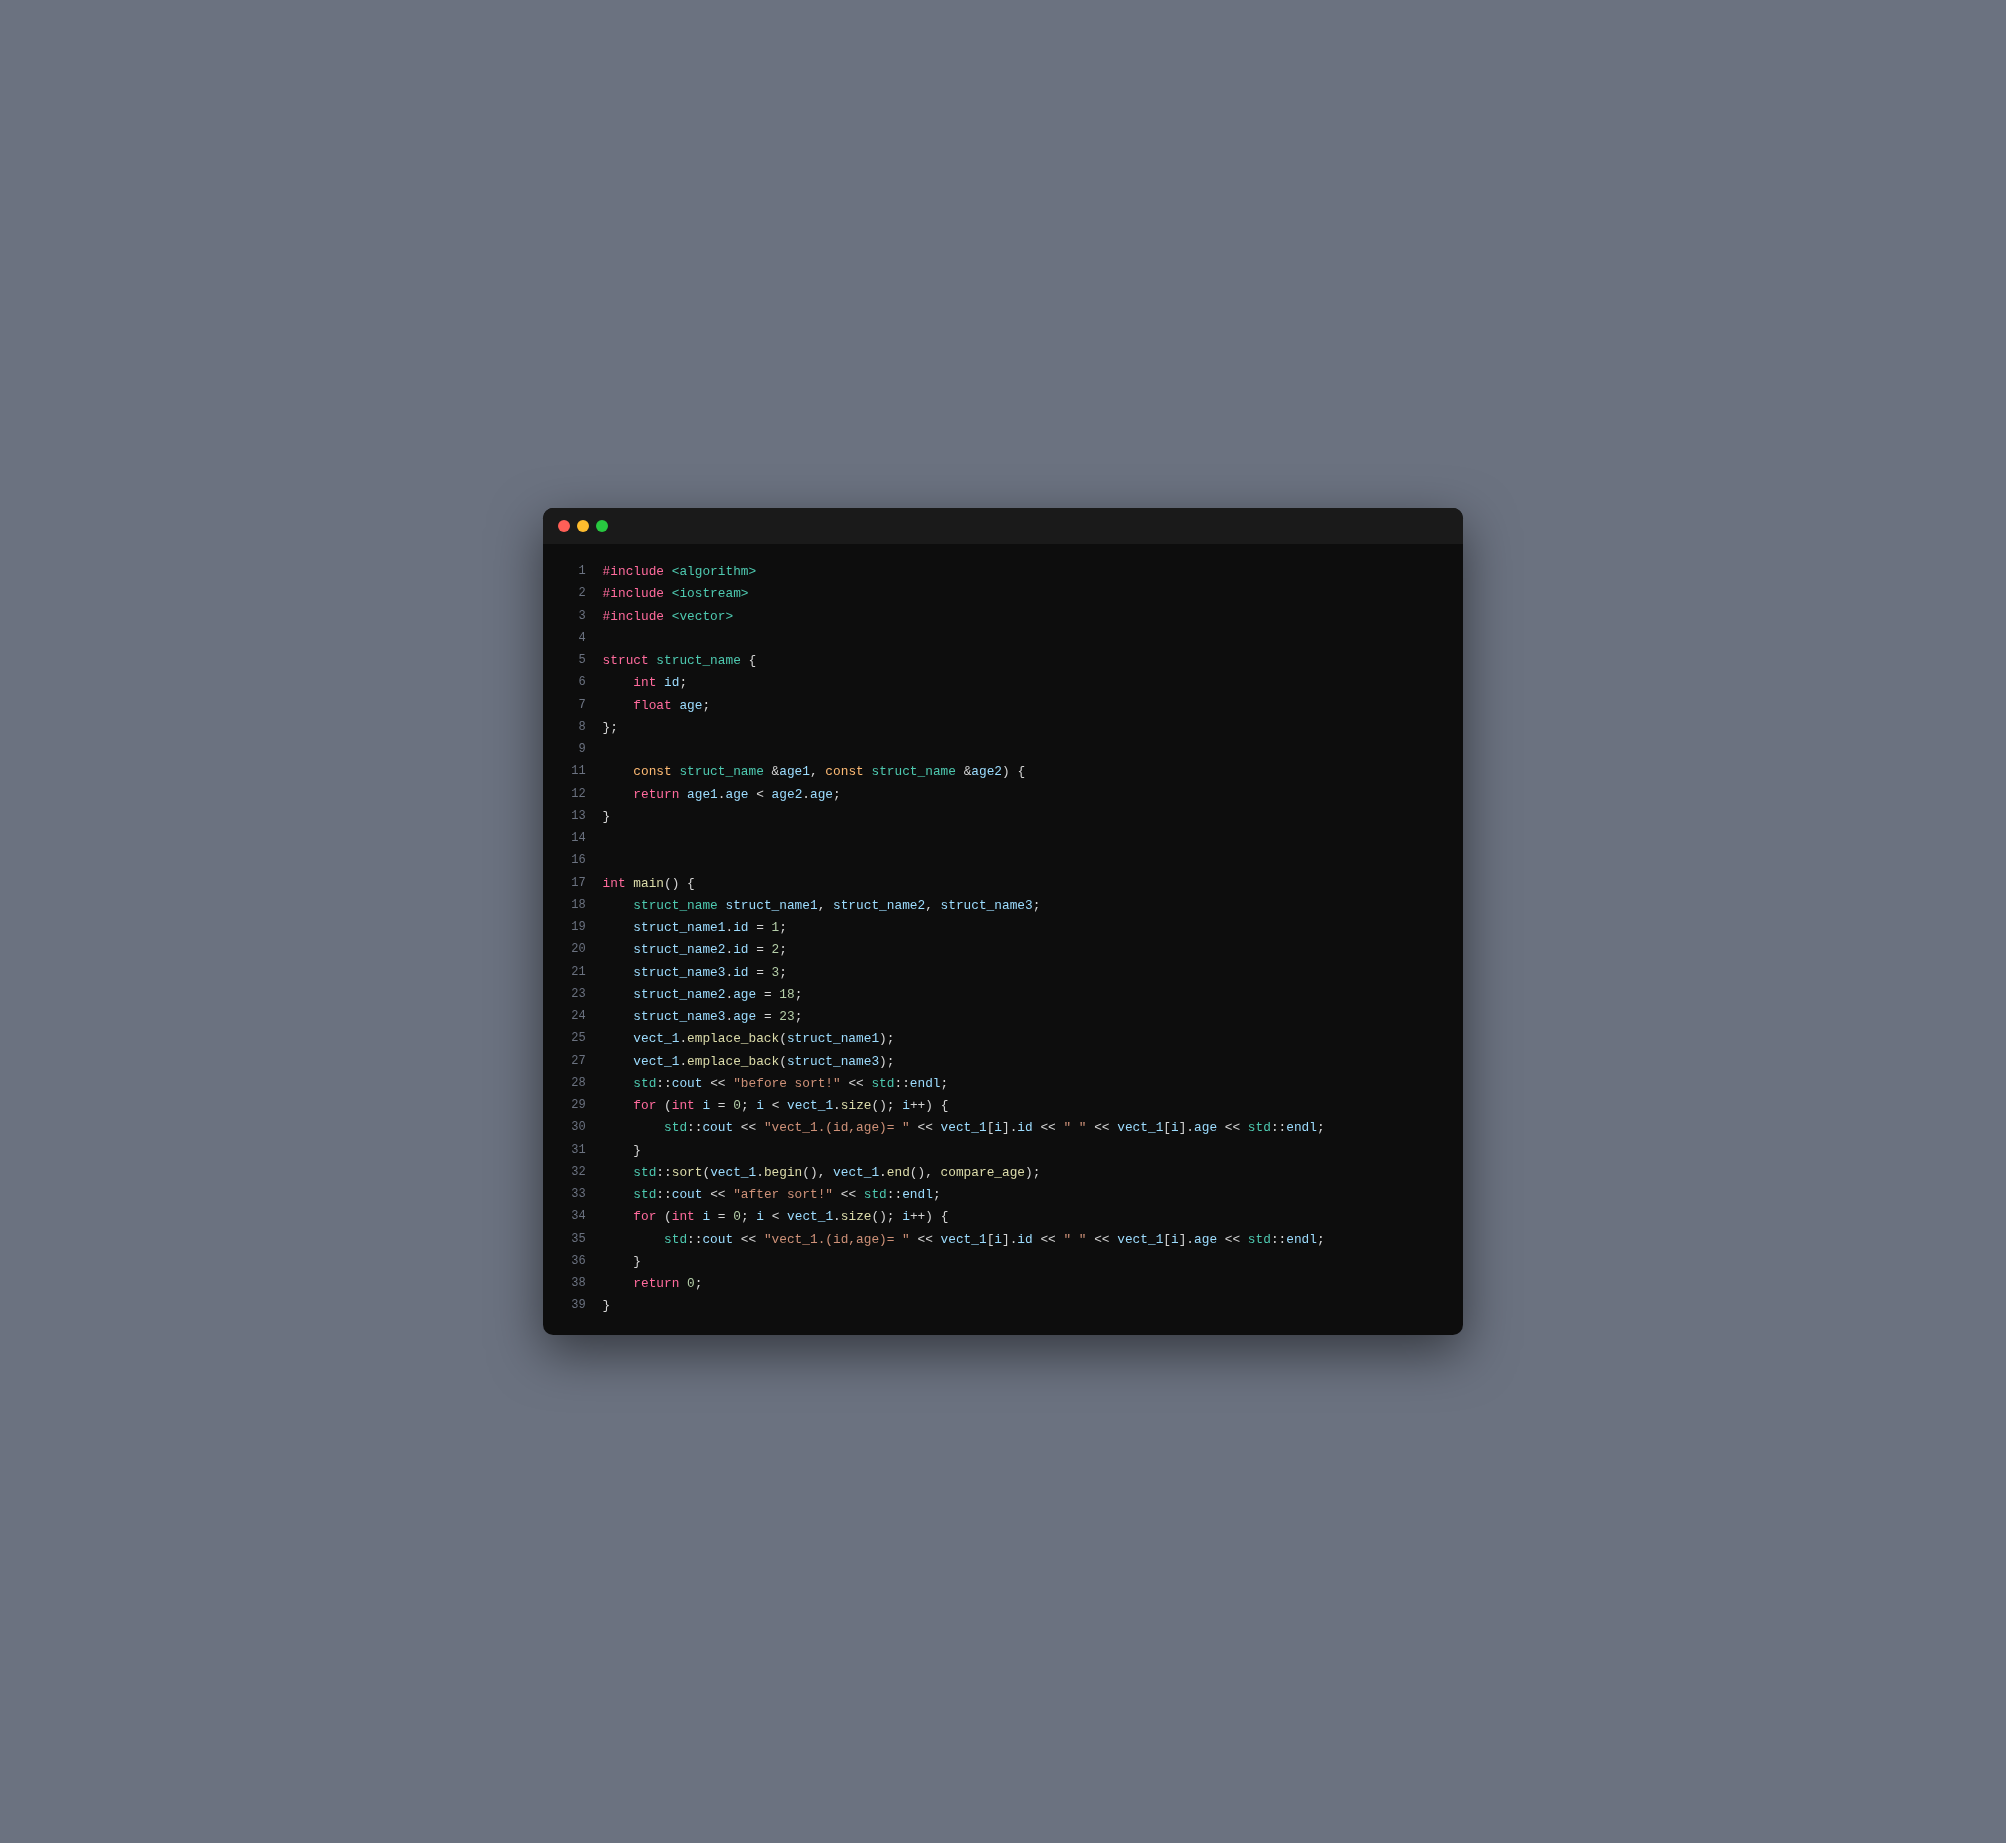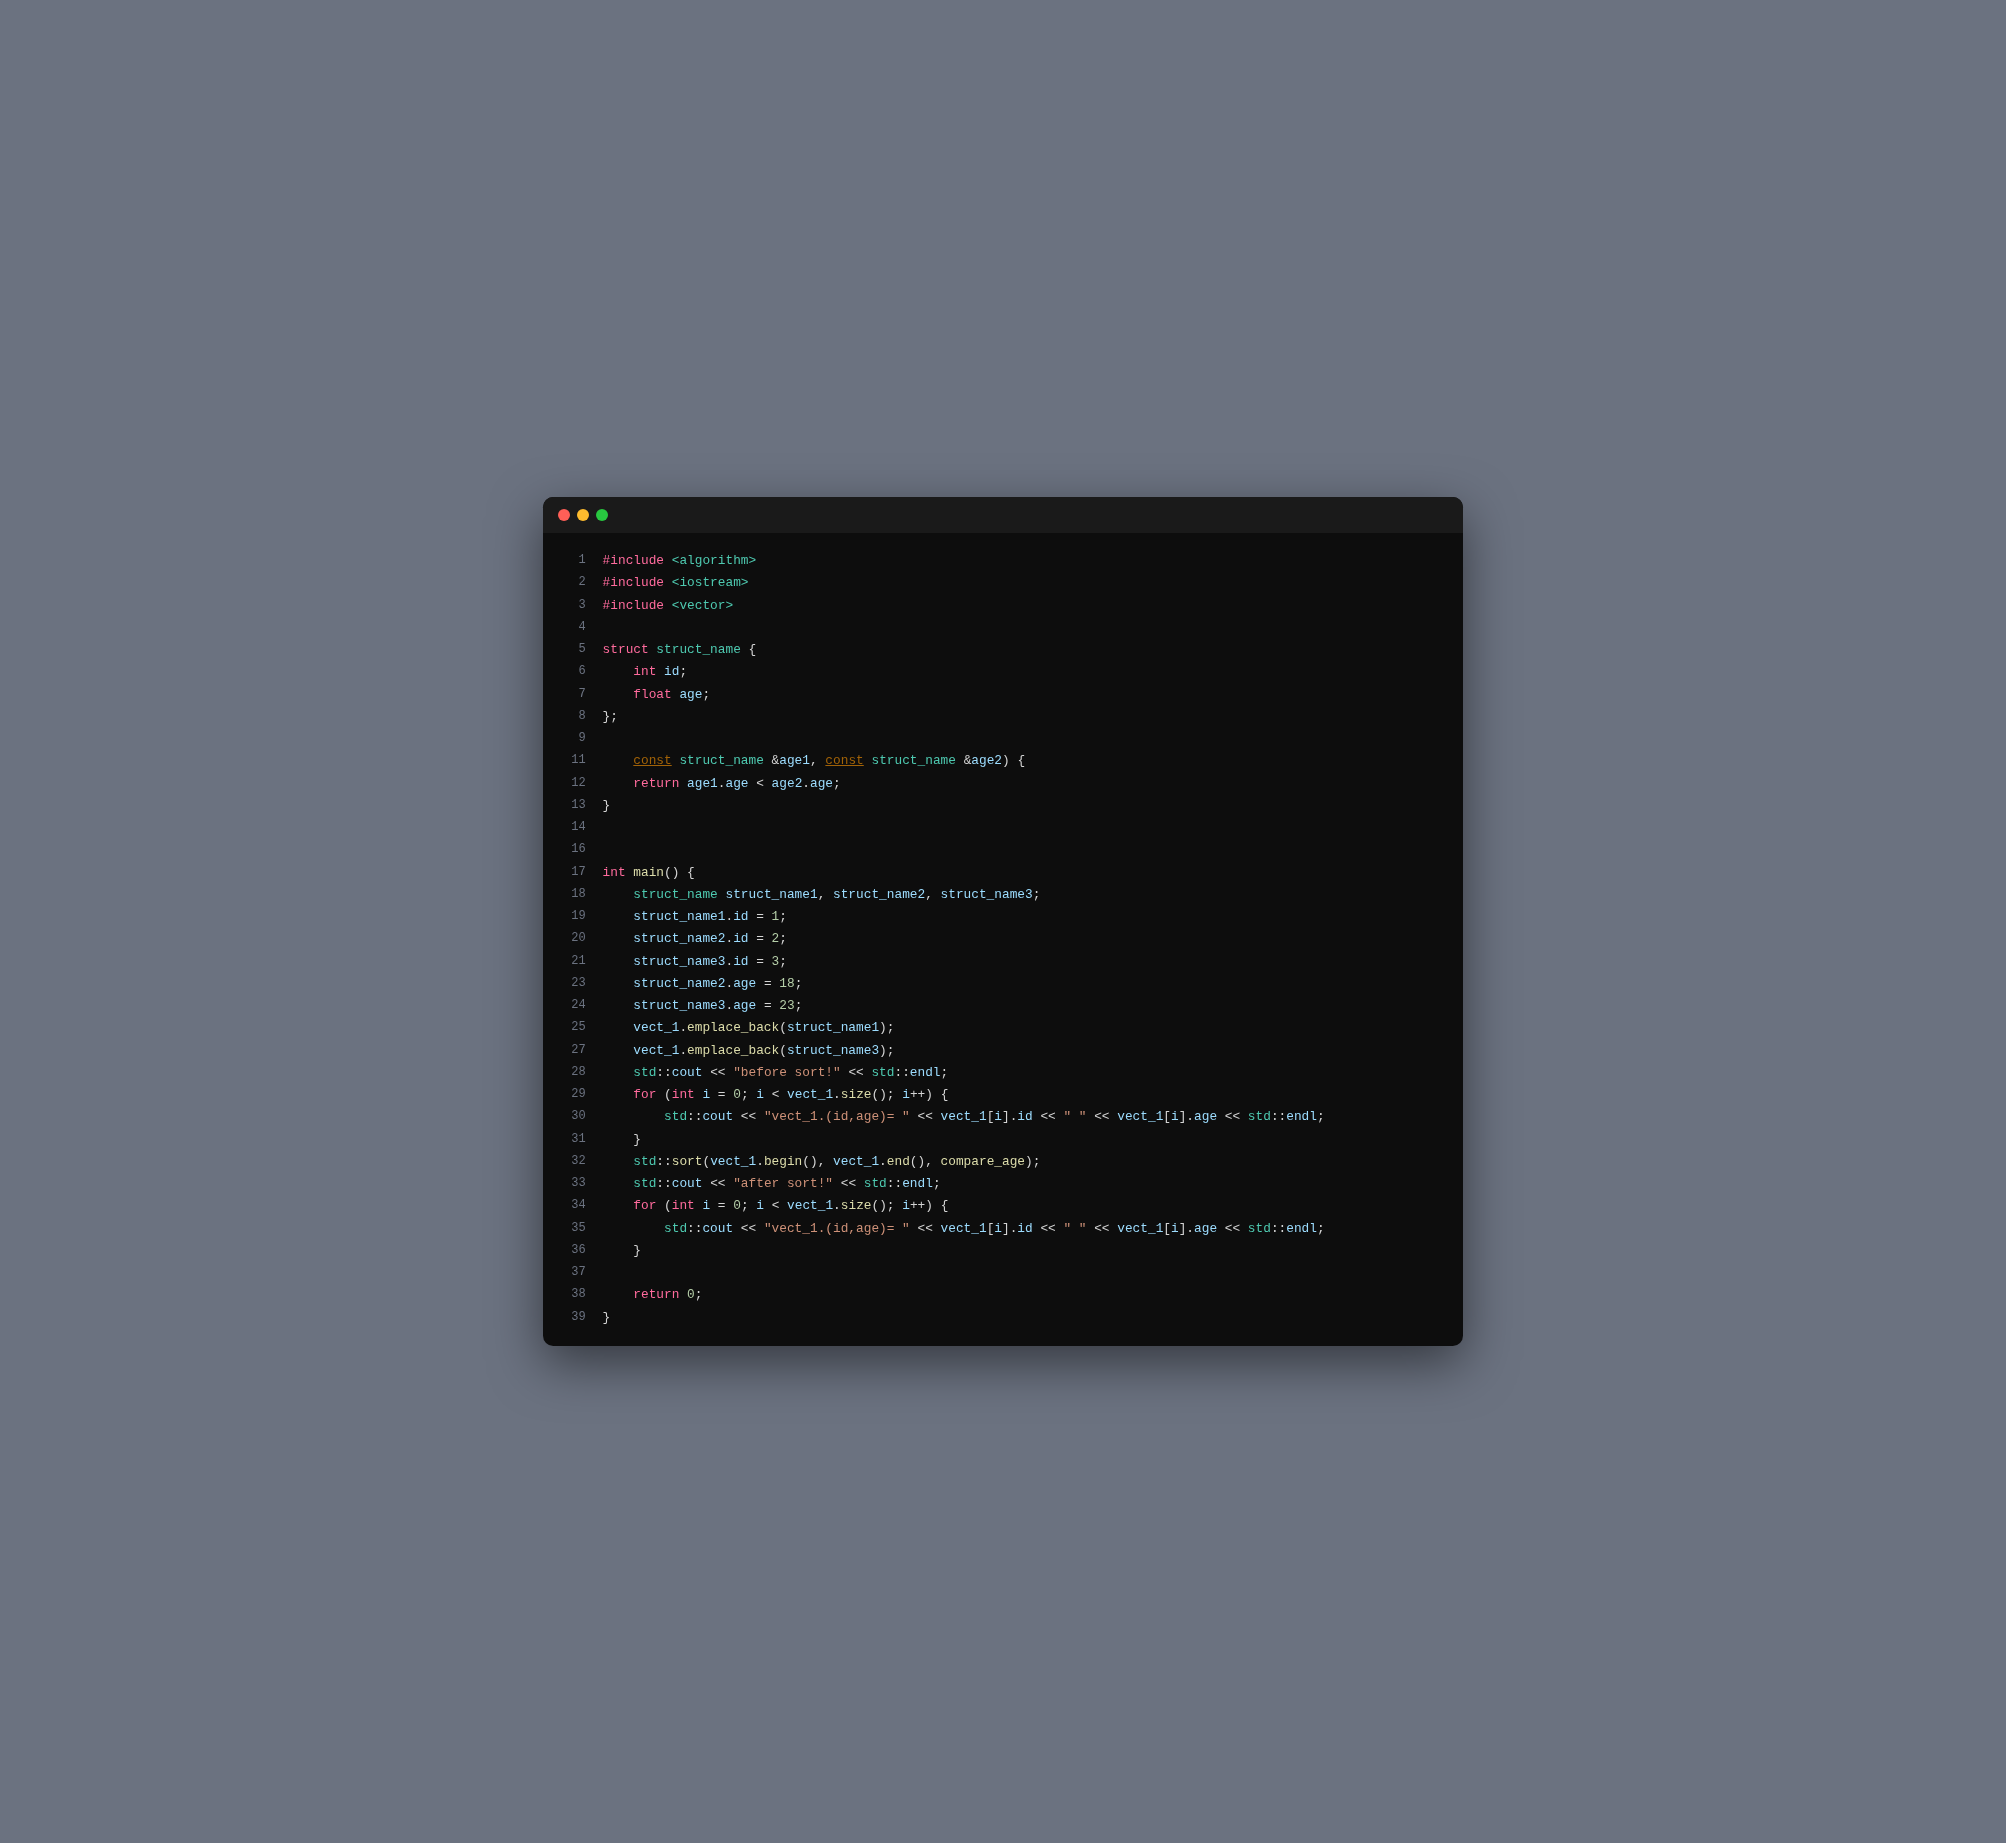--- a/index.html
+++ b/index.html
@@ -68,21 +68,21 @@
       font-size: 12px;
     }
 
     .code-content {
       color: #d4d4d4;
     }      
     .kw-header { color: #4ec9b0; }       
     .kw-struct { color: #ff6b9d; }       
     .kw-static { color: #ff6b9d; }       
     .kw-bool { color: #ff6b9d; }         
-    .kw-const { color: #a16207; text-decoration: underline; }        
+    .kw-const { color: #fdba74; }        
     .kw-return { color: #ff6b9d; }       
     .kw-int { color: #ff6b9d; }          
     .kw-float { color: #ff6b9d; }        
     .kw-for { color: #ff6b9d; }          
     .type-name { color: #4ec9b0; }       
     .func-name { color: #dcdcaa; }       
     .var-name { color: #9cdcfe; }        
     .number { color: #b5cea8; }          
     .string { color: #ce9178; }          
     .operator { color: #d4d4d4; }        
@@ -261,24 +261,20 @@
     <div class="code-line">
       <span class="line-number">35</span>
       <span class="code-content">        <span class="namespace">std</span><span class="punctuation">::</span><span class="var-name">cout</span> <span class="operator">&lt;&lt;</span> <span class="string">"vect_1.(id,age)= "</span> <span class="operator">&lt;&lt;</span> <span class="var-name">vect_1</span><span class="punctuation">[</span><span class="var-name">i</span><span class="punctuation">].</span><span class="member">id</span> <span class="operator">&lt;&lt;</span> <span class="string">" "</span> <span class="operator">&lt;&lt;</span> <span class="var-name">vect_1</span><span class="punctuation">[</span><span class="var-name">i</span><span class="punctuation">].</span><span class="member">age</span> <span class="operator">&lt;&lt;</span> <span class="namespace">std</span><span class="punctuation">::</span><span class="var-name">endl</span><span class="punctuation">;</span></span>
     </div>
 
     <div class="code-line">
       <span class="line-number">36</span>
       <span class="code-content">    <span class="punctuation">}</span></span>
     </div>
 
-    <div class="code-line">
-      <span class="line-number">37</span>
-      <span class="code-content"> </span>
-    </div>
 
     <div class="code-line">
       <span class="line-number">38</span>
       <span class="code-content">    <span class="kw-return">return</span> <span class="number">0</span><span class="punctuation">;</span></span>
     </div>
 
     <div class="code-line">
       <span class="line-number">39</span>
       <span class="code-content"><span class="punctuation">}</span></span>
     </div>

